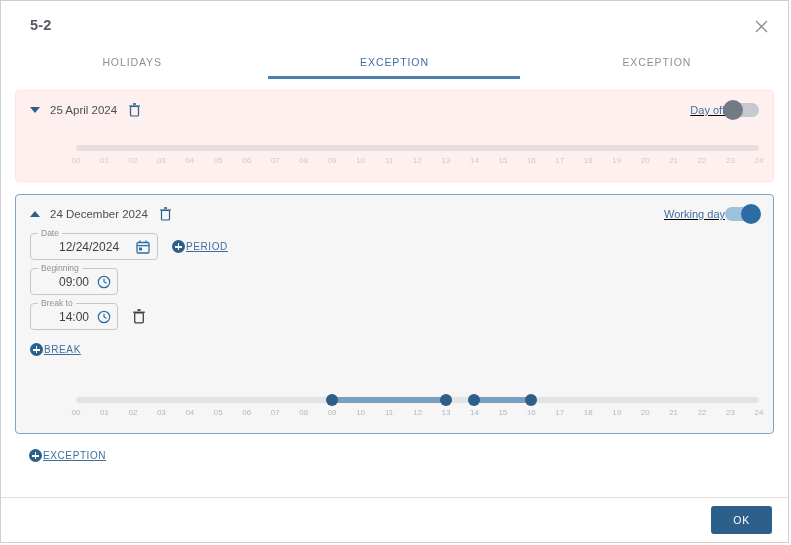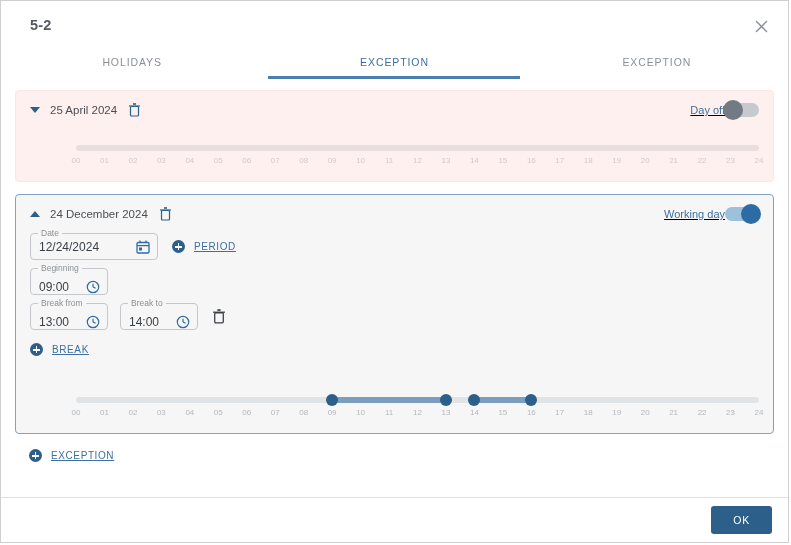--- a/index.html
+++ b/index.html
@@ -240,20 +240,21 @@
   }
   .tf {
     position: relative;
     border: 1px solid #c4c8cc;
     border-radius: 4px;
     background: transparent;
     height: 27px;
     display: flex;
     align-items: center;
     box-sizing: border-box;
+    padding-left: 20px;
   }
   .tf.focused { border: 2px solid #2d6ca2; }
   .tf-legend {
     position: absolute;
     top: -6px;
     left: 7px;
     font-size: 8.5px;
     color: #8b9097;
     background: #f6f6f6;
     padding: 0 3px;
@@ -270,39 +271,39 @@
     display: flex;
     align-items: center;
     justify-content: center;
     color: #2d6ca2;
     cursor: pointer;
     margin-left: auto;
     margin-right: 7px;
     padding-left: 8px;
   }
   .w-date { width: 128px; margin-right: 14px; }
-  .w-time { width: 78px; margin-right: 12px; align-items: flex-end; }
+  .w-time { width: 88px; margin-right: 12px; }
 
   .caret-text { position: relative; }
   .caret-text::after {
     content: "";
     position: absolute;
     left: 15.5px;
     top: -1px;
     width: 1px;
     height: 13px;
     background: #33383d;
   }
 
   
   .add-link {
     display: inline-flex;
     align-items: center;
     cursor: pointer;
-    gap: 9px;
+    gap: 1px;
   }
   .plus-icon {
     width: 13px; height: 13px;
     border-radius: 50%;
     background: #2d5f8b;
     position: relative;
     flex: 0 0 auto;
   }
   .plus-icon::before, .plus-icon::after {
     content: "";
@@ -491,31 +492,20 @@
                 <circle cx="7" cy="7" r="5.7" fill="none" stroke="currentColor" stroke-width="1.2"></circle>
                 <line x1="7" y1="7" x2="7" y2="3.8" stroke="currentColor" stroke-width="1.2"></line>
                 <line x1="7" y1="7" x2="9.6" y2="8.3" stroke="currentColor" stroke-width="1.2"></line>
               </svg>
             </span>
           </div>
         </div>
 
         <div class="field-row">
           <div class="tf w-time">
-            <span class="tf-legend">Break from</span>
-            <span class="tf-val">13:00</span>
-            <span class="tf-icon">
-              <svg width="14" height="14" viewBox="0 0 14 14" aria-hidden="true">
-                <circle cx="7" cy="7" r="5.7" fill="none" stroke="currentColor" stroke-width="1.2"></circle>
-                <line x1="7" y1="7" x2="7" y2="3.8" stroke="currentColor" stroke-width="1.2"></line>
-                <line x1="7" y1="7" x2="9.6" y2="8.3" stroke="currentColor" stroke-width="1.2"></line>
-              </svg>
-            </span>
-          </div>
-          <div class="tf w-time">
             <span class="tf-legend">Break to</span>
             <span class="tf-val">14:00</span>
             <span class="tf-icon">
               <svg width="14" height="14" viewBox="0 0 14 14" aria-hidden="true">
                 <circle cx="7" cy="7" r="5.7" fill="none" stroke="currentColor" stroke-width="1.2"></circle>
                 <line x1="7" y1="7" x2="7" y2="3.8" stroke="currentColor" stroke-width="1.2"></line>
                 <line x1="7" y1="7" x2="9.6" y2="8.3" stroke="currentColor" stroke-width="1.2"></line>
               </svg>
             </span>
           </div>

